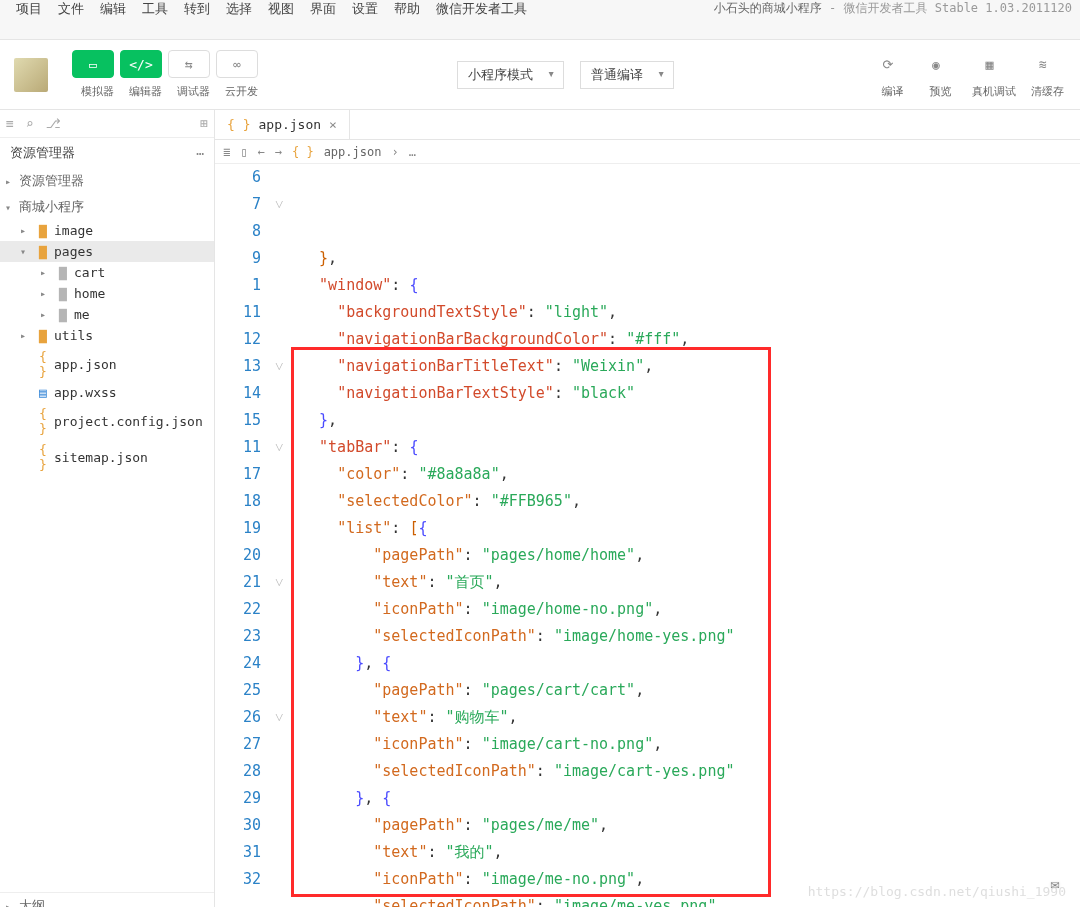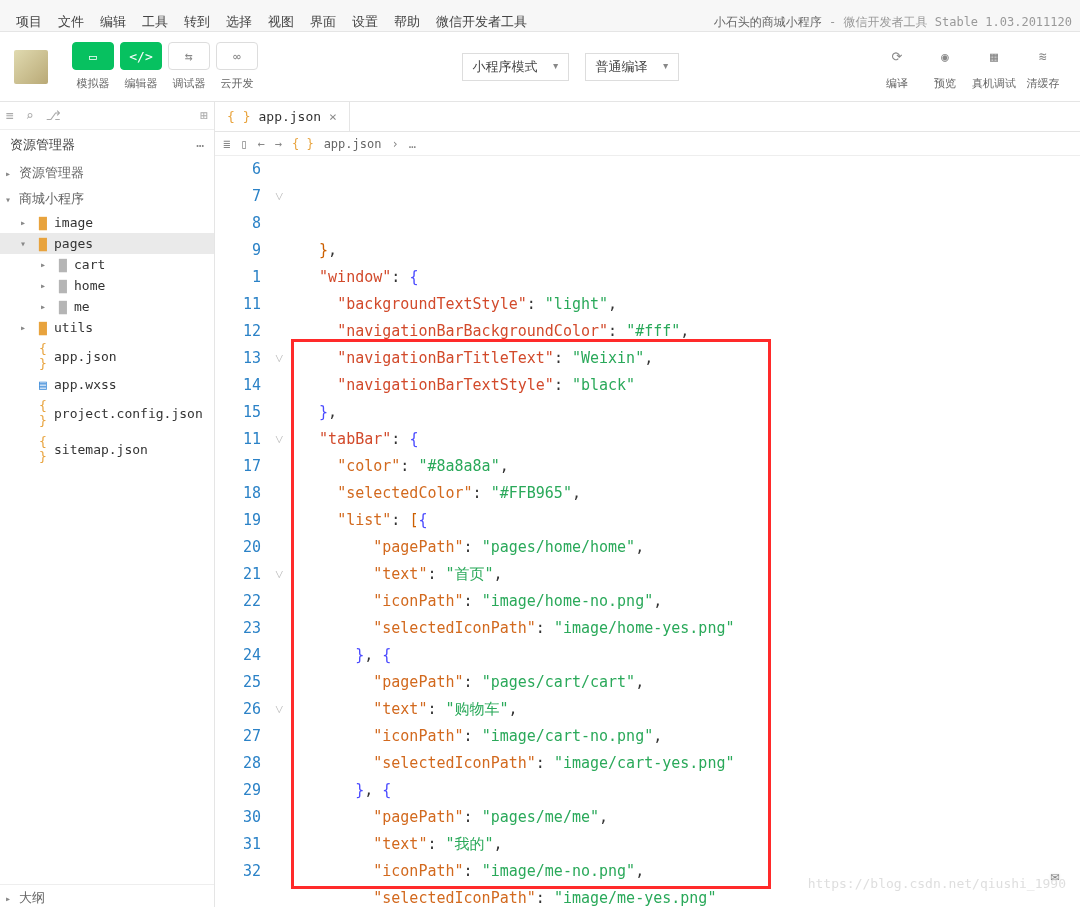--- a/index.html
+++ b/index.html
@@ -1,30 +1,30 @@
 <!DOCTYPE html>
 <html><head>
   <meta charset="utf-8">
   <style>
     * { margin:0; padding:0; box-sizing:border-box; font-family:"Microsoft YaHei","PingFang SC",Consolas,monospace; }
     body { width:1080px; height:907px; background:#fff; font-size:13px; color:#333; overflow:hidden; }
 
     
-    .menubar { height:32px; display:flex; align-items:flex-end; padding:0 8px; background:#f7f7f7; border-bottom:1px solid #e5e5e5; }
+    .menubar { height:40px; display:flex; align-items:flex-start; padding:0 8px; background:#f7f7f7; border-bottom:1px solid #e5e5e5; }
     .menubar .menu-item { padding:0 8px; cursor:pointer; color:#444; }
     .win-title { margin-left:auto; font-size:12px; color:#999; }
     .win-title .t1 { color:#666; }
 
     
     .toolbar { height:70px; display:flex; align-items:center; padding:0 10px 0 4px; border-bottom:1px solid #e5e5e5; background:#fff; }
     .avatar { width:34px; height:34px; border-radius:2px; background:linear-gradient(135deg,#e0dab0,#b9a976); margin:0 24px 0 10px; }
     .btn-col { display:flex; flex-direction:column; align-items:center; margin-right:6px; }
     .btn-top { width:42px; height:28px; border:1px solid #ddd; border-radius:4px; display:flex; align-items:center; justify-content:center; background:#fff; color:#888; }
     .btn-top.green { background:#07c160; border-color:#07c160; color:#fff; }
-    .btn-lbl { font-size:11px; color:#666; margin-top:6px; }
+    .btn-lbl { font-size:11px; color:#666; margin-top:6px;margin-left:9px; }
     .select-box { border:1px solid #ddd; padding:4px 30px 4px 10px; margin:0 8px; position:relative; color:#444; }
     .select-box::after { content:"▾"; position:absolute; right:8px; color:#888; }
     .spacer { flex:1; }
 
     
     .main { display:flex; height:calc(907px - 98px); }
 
     
     .sidebar { width:215px; border-right:1px solid #e5e5e5; display:flex; flex-direction:column; }
     .side-tools { height:28px; border-bottom:1px solid #eee; display:flex; align-items:center; padding:0 6px; color:#aaa; gap:12px; }

